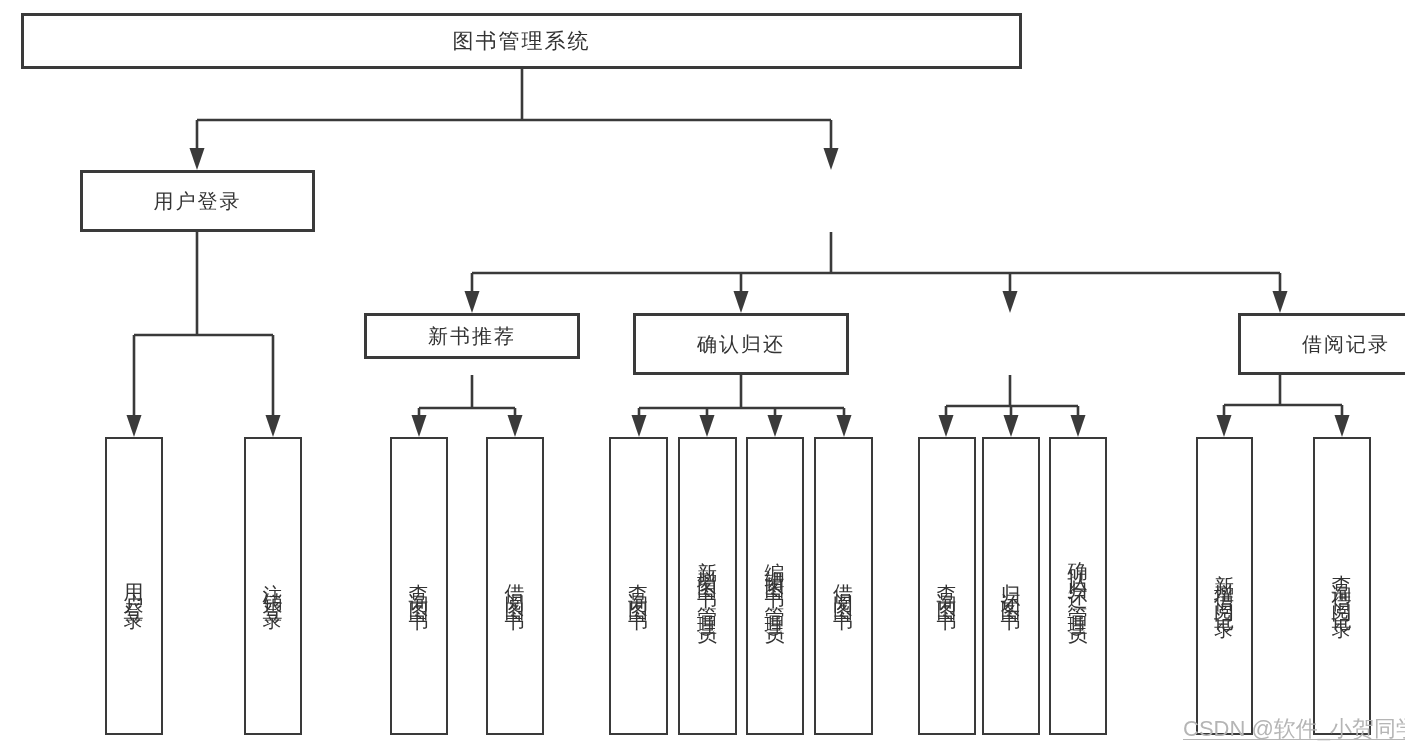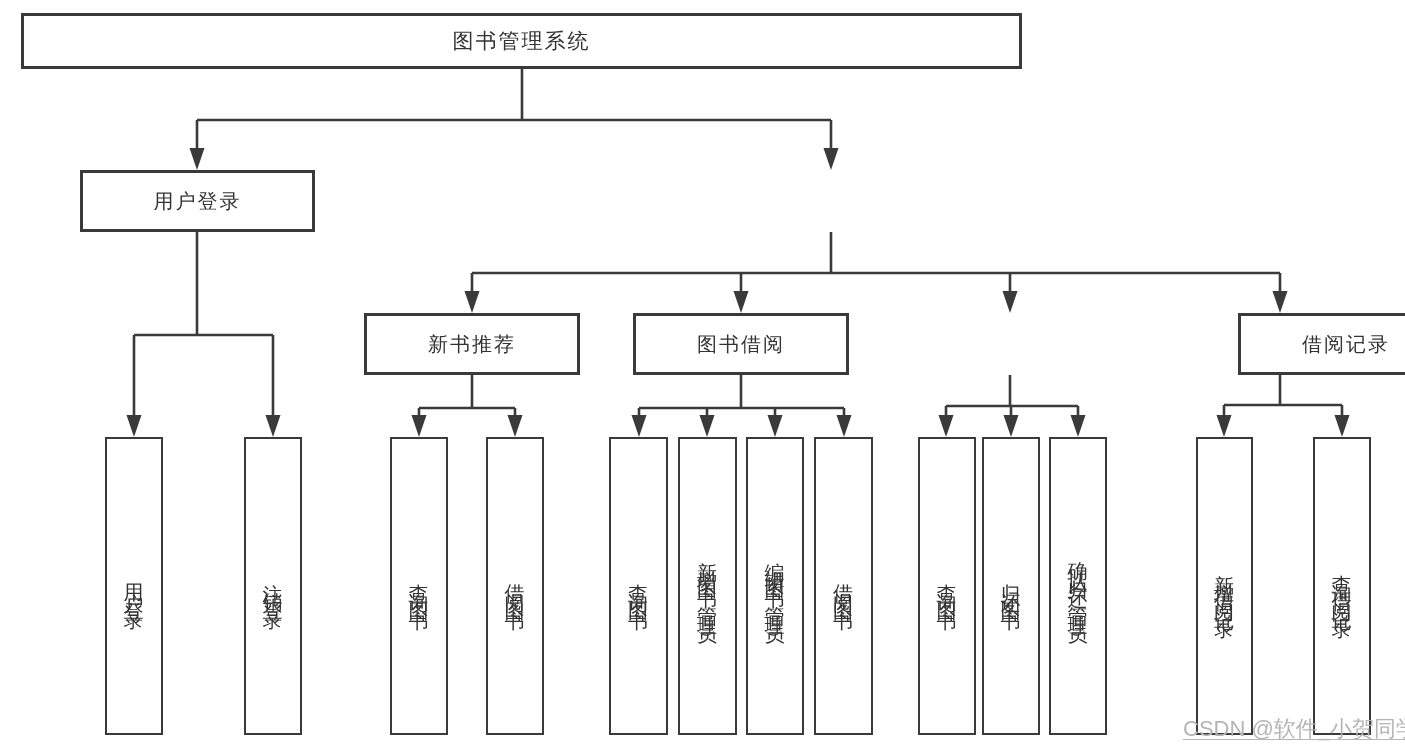--- a/index.html
+++ b/index.html
@@ -107,25 +107,25 @@
   </svg>
 
   <div class="box lvl1" style="left:21px;top:13px;width:1001px;height:56px">
     <span class="hlabel">图书管理系统</span>
   </div>
 
   <div class="box" style="left:80px;top:170px;width:235px;height:62px">
     <span class="hlabel">用户登录</span>
   </div>
 
-  <div class="box" style="left:364px;top:313px;width:216px;height:62px">
+  <div class="box" style="left:364px;top:313px;width:216px;height:46px">
     <span class="hlabel">新书推荐</span>
   </div>
   <div class="box" style="left:633px;top:313px;width:216px;height:62px">
-    <span class="hlabel">图书借阅</span>
+    <span class="hlabel">确认归还</span>
   </div>
   <div class="box" style="left:1238px;top:313px;width:216px;height:62px">
     <span class="hlabel">借阅记录</span>
   </div>
 
   <div class="box leaf" style="left:105px;top:437px;width:58px;height:298px">
     <span class="vtext">用户登录</span>
   </div>
   <div class="box leaf" style="left:244px;top:437px;width:58px;height:298px">
     <span class="vtext">注销登录</span>

